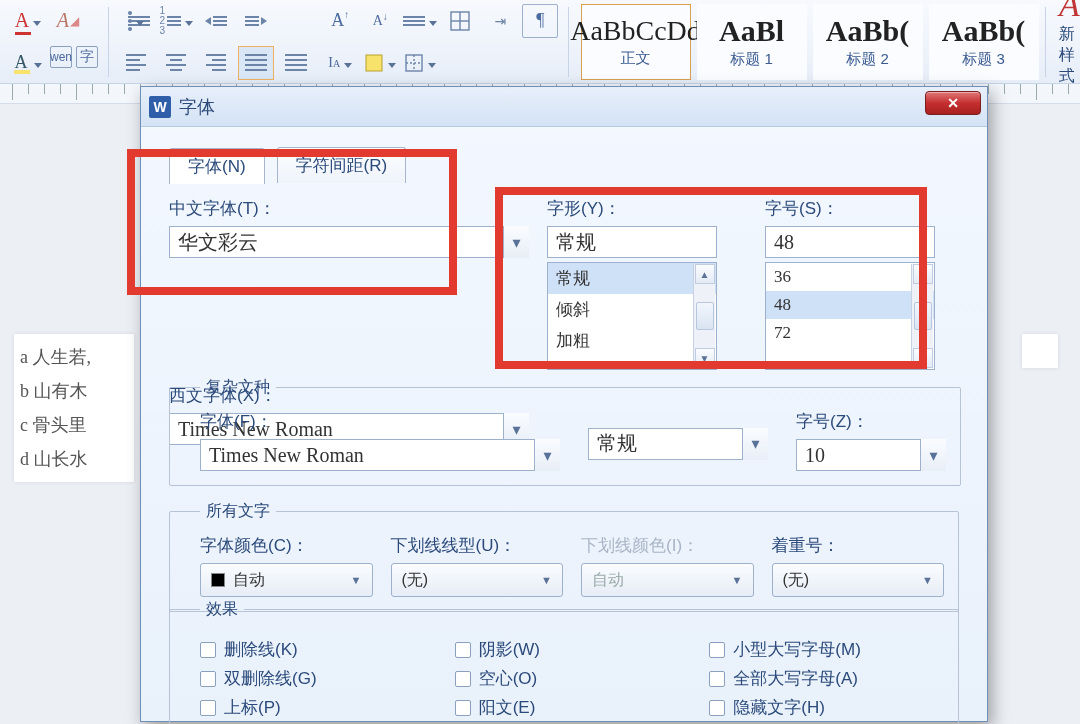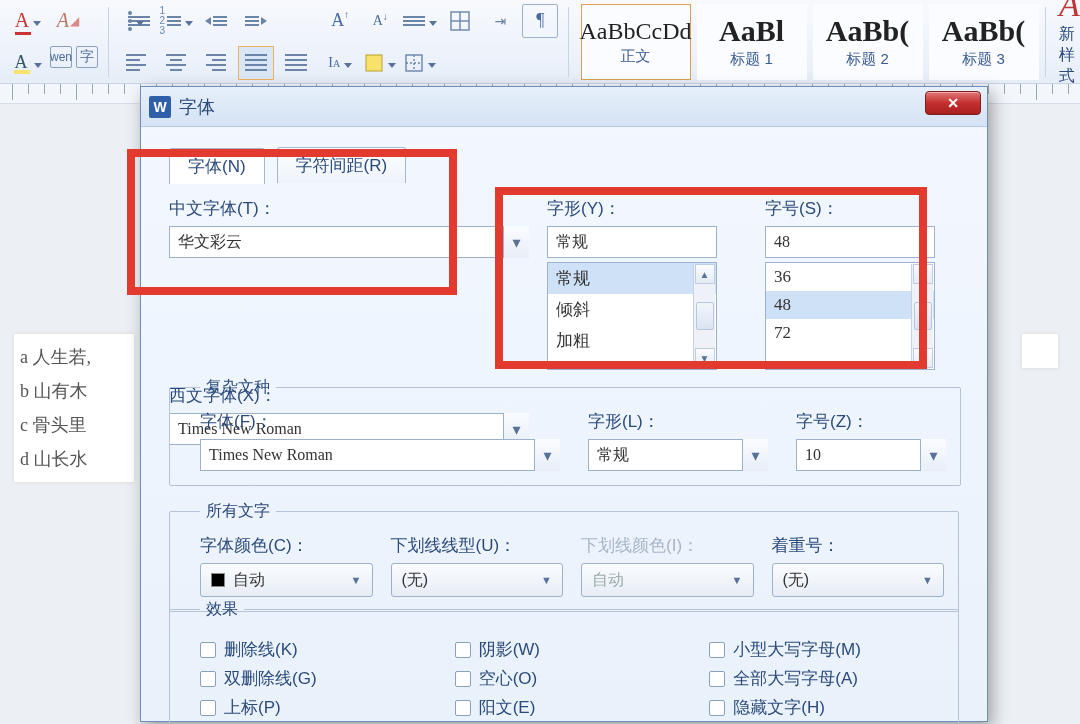--- a/index.html
+++ b/index.html
@@ -36,21 +36,21 @@
   .style-gallery{
     display:flex; gap:6px; align-items:stretch; height:76px; margin-left:6px;
   }
   .style-item{
     width:110px; height:76px;
     border:1px solid transparent;
     display:flex; flex-direction:column; align-items:center; justify-content:center;
     background:#fafcff;
   }
   .style-item.first{ border:1px solid #d8a050;}
-  .style-preview{ font-family:"SimSun",serif; color:#222; font-size:24px;}
+  .style-preview{ font-family:"SimSun",serif; color:#222; font-size:28px;}
   .style-name{ font-size:15px; color:#3a5a90; margin-top:2px;}
   .style-preview.big{ font-size:30px; font-weight:bold;}
 
   .newstyle{
     width:86px; height:78px; display:flex; flex-direction:column; align-items:center; justify-content:center;
     margin-left:8px; color:#3a5a90;
   }
   .newstyle .Aicon{ font-size:34px; font-family:serif; font-style:italic; color:#c03636; position:relative;}
   .newstyle .lbl{font-size:16px;}
   .newstyle .drop{font-size:10px;}
@@ -125,21 +125,21 @@
     border-top-left-radius:3px; border-top-right-radius:3px;
   }
   .tab.active{ background:#fff; position:relative; top:1px;}
 
   
   .redbox{
     position:absolute; border:8px solid #e33a2f; pointer-events:none; z-index:40;
   }
   .input{
     height:32px; border:1px solid #9db0cc; background:#fff; color:#333;
-    font-size:16px; padding:2px 8px; display:flex; align-items:center;
+    font-size:20px; padding:2px 8px; display:flex; align-items:center;
     font-family:"SimSun",serif;
   }
   .combo{ position:relative; }
   .combo .arrow{
     position:absolute; right:0; top:0; height:32px; width:26px;
     border-left:1px solid #9db0cc;
     display:flex; align-items:center; justify-content:center;
     background:linear-gradient(#fafcff,#e8eef7);
     color:#5a7298;
   }
@@ -562,21 +562,20 @@
       <legend>复杂文种</legend>
       <div class="complex-row">
         <div>
           <div class="lbl">字体(F)：</div>
           <div class="combo combo-mid" style="margin-top:6px;">
             <div class="input">Times New Roman</div>
             <div class="arrow">▾</div>
           </div>
         </div>
         <div>
-          <div class="lbl">字形(L)：</div>
           <div class="combo combo-mid" style="margin-top:6px;">
             <div class="input">常规</div>
             <div class="arrow">▾</div>
           </div>
         </div>
         <div>
           <div class="lbl">字号(Z)：</div>
           <div class="combo combo-mid" style="margin-top:6px;">
             <div class="input">10</div>
             <div class="arrow">▾</div>

